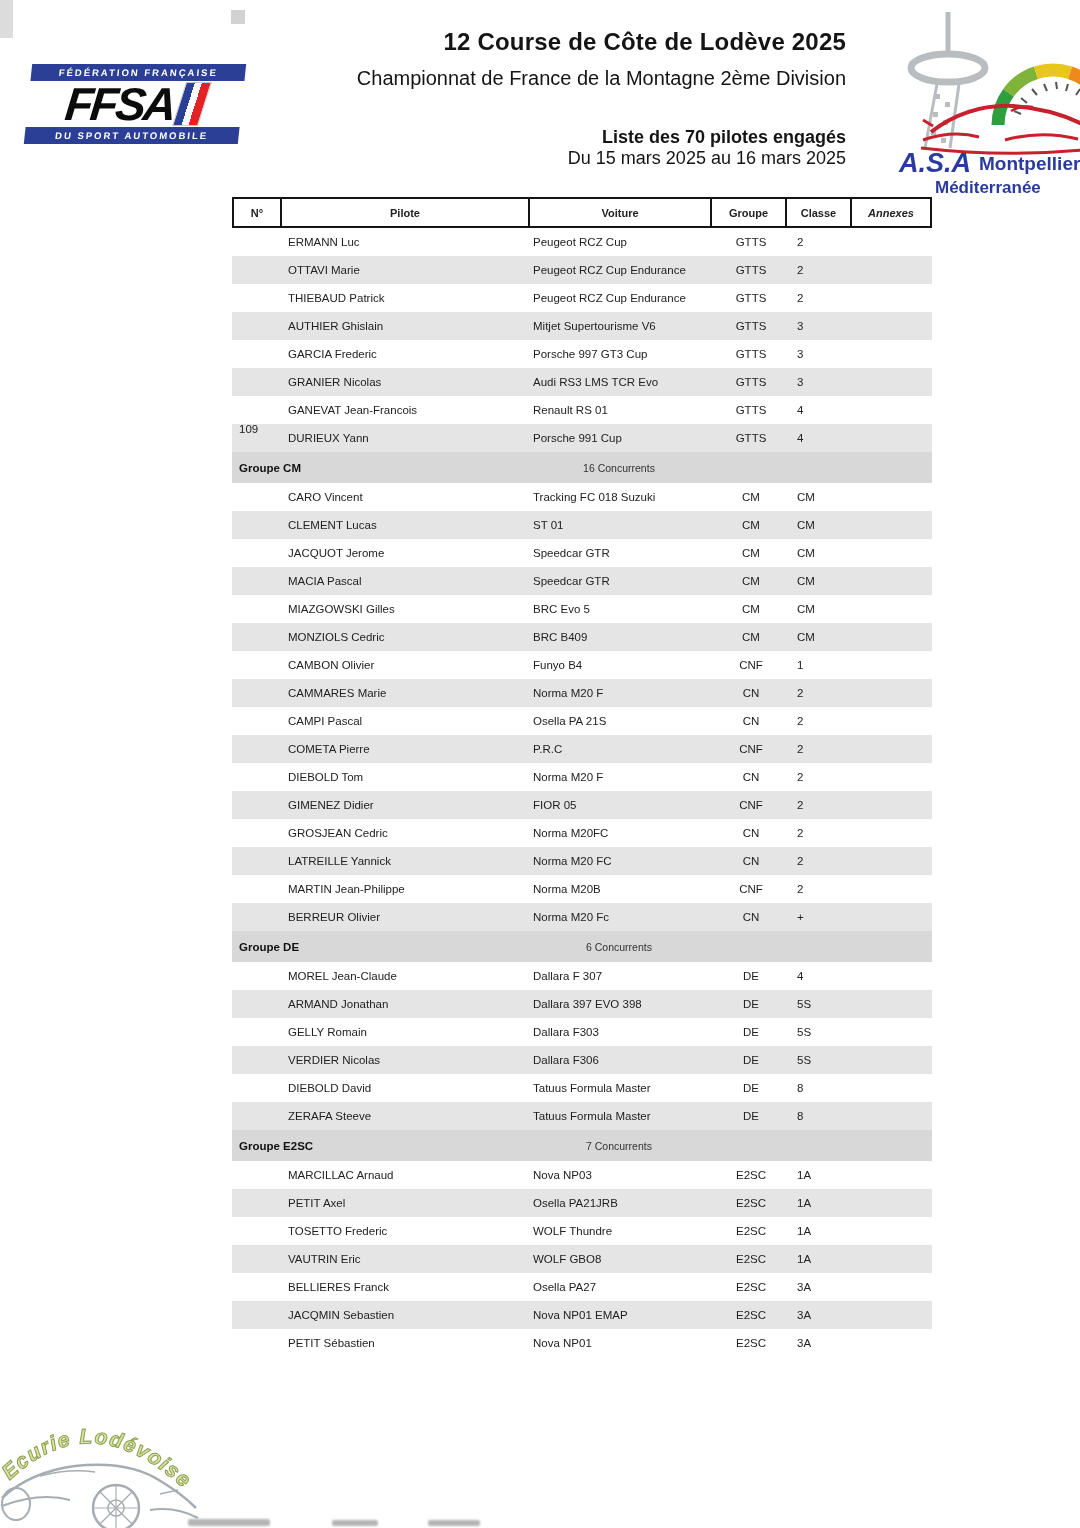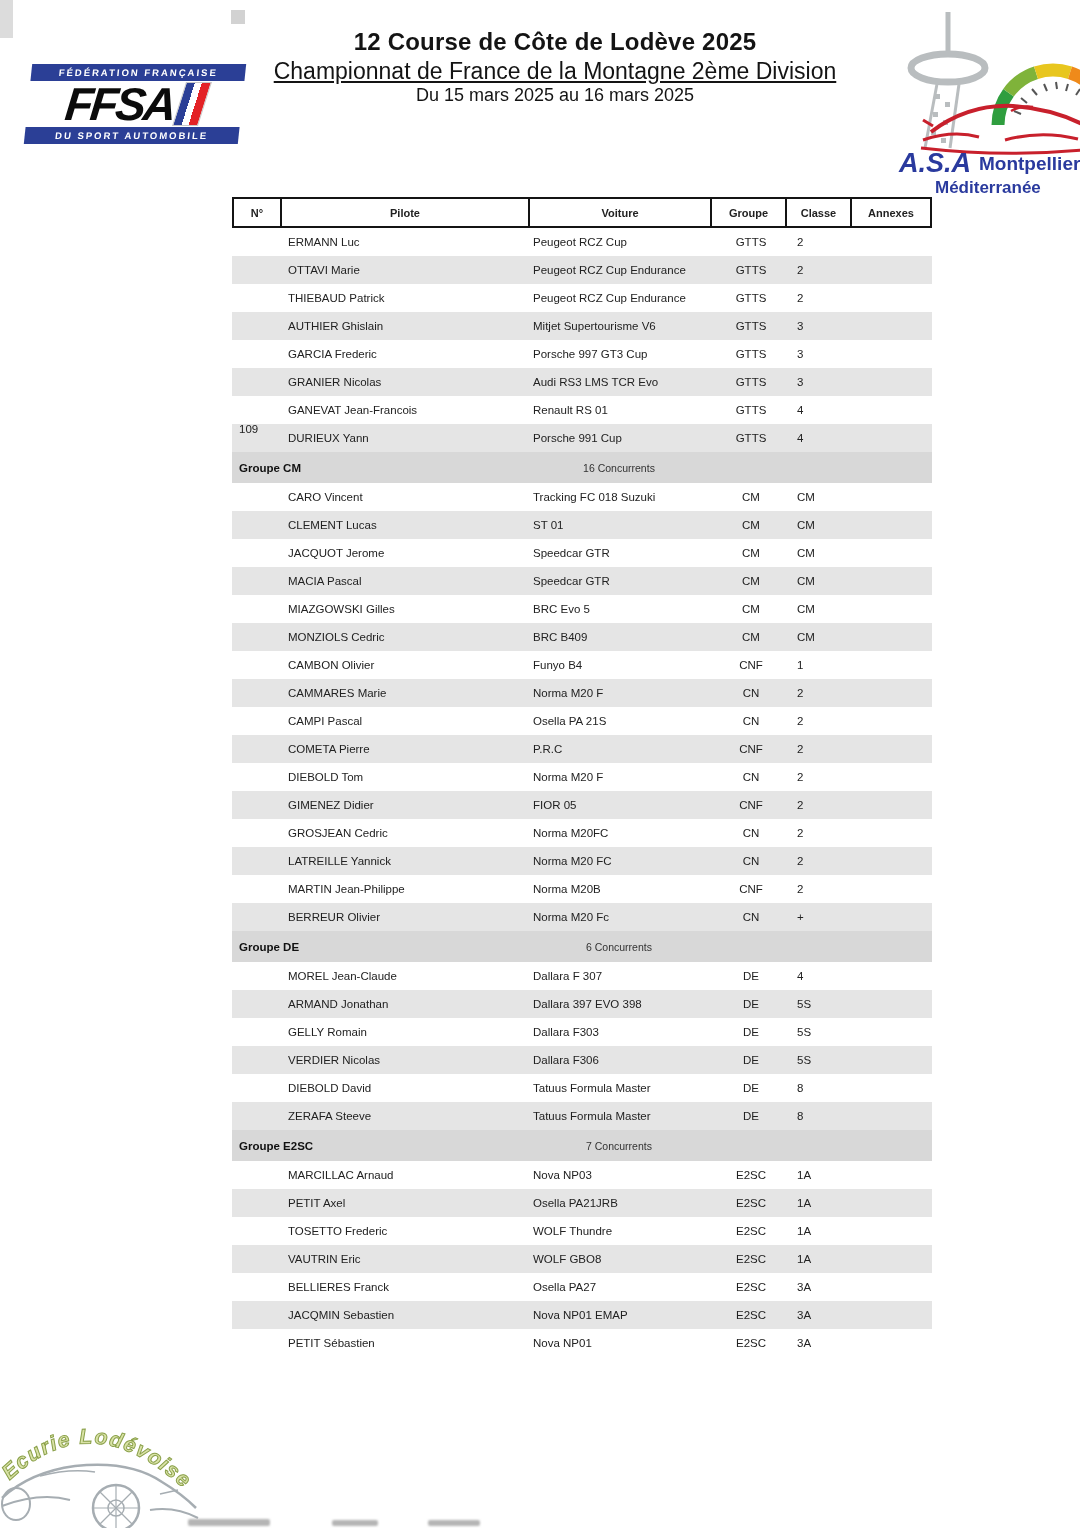--- a/index.html
+++ b/index.html
@@ -4,23 +4,23 @@
 <style>
   html,body{margin:0;padding:0;}
   body{width:1080px;height:1528px;background:#fff;font-family:"Liberation Sans",sans-serif;}
   .page{position:absolute;left:0;top:0;width:1080px;height:1528px;background:#ffffff;overflow:hidden;}
 
   
   .corner-sliver{position:absolute;left:0;top:0;width:13px;height:38px;background:#dcdcdc;}
   .top-mark{position:absolute;left:231px;top:10px;width:14px;height:14px;background:#d2d2d2;}
 
   
-  .titles{position:absolute;left:240px;top:28px;width:630px;text-align:center;color:#141414;}
+  .titles{position:absolute;left:216px;top:28px;width:630px;text-align:right;color:#141414;}
   .title{font-size:24px;font-weight:bold;letter-spacing:0.2px;}
-  .subtitle{font-size:23px;margin-top:2px;text-decoration:underline;}
+  .subtitle{font-size:20px;margin-top:11px;}
   .list-title{font-size:18px;font-weight:bold;margin-top:37px;}
   .dates{font-size:18px;}
 
   
   .ffsa{position:absolute;left:28px;top:64px;width:214px;height:92px;}
   .ffsa-skew{transform:skewX(-6deg);}
   .ffsa-top,.ffsa-bottom{background:#2b3f96;color:#fff;font-size:9.5px;font-weight:bold;
     letter-spacing:2px;text-align:center;padding:3px 0;white-space:nowrap;}
   .ffsa-mid{display:flex;align-items:center;justify-content:center;gap:5px;padding:1px 0;background:#fff;}
   .ffsa-word{font-size:46px;font-weight:900;font-style:italic;letter-spacing:-3px;color:#0b0b0b;line-height:0.92;}
@@ -31,21 +31,21 @@
   
   .asa{position:absolute;left:893px;top:10px;width:200px;height:192px;}
 
   
   .table{position:absolute;left:232px;top:197px;width:700px;color:#222;}
   .thead{display:flex;height:31px;border:2px solid #141414;box-sizing:border-box;background:#fff;}
   .th{box-sizing:border-box;border-right:2px solid #141414;display:flex;align-items:center;
      justify-content:center;font-size:11px;font-weight:bold;color:#222;}
   .th:last-child{border-right:none;}
   .w-num{width:48px;}.w-pilote{width:248px;}.w-voiture{width:182px;}
-  .w-groupe{width:75px;}.w-classe{width:65px;}.w-annexes{flex:1;}
+  .w-groupe{width:75px;}.w-classe{width:65px;}.w-annexes{flex:1;font-style:italic;}
   .data-row{display:flex;height:28px;align-items:center;font-size:11.5px;}
   .data-row.alt{background:#e5e5e5;}
   .cell{box-sizing:border-box;white-space:nowrap;overflow:hidden;}
   .c-num{width:50px;padding-left:7px;margin-top:38px;}
   .c-pilote{width:248px;padding-left:6px;}
   .c-voiture{width:182px;padding-left:3px;}
   .c-groupe{width:78px;text-align:center;}
   .c-classe{width:65px;padding-left:7px;}
   .c-annexes{flex:1;}
   .group-row{position:relative;display:flex;align-items:center;height:31px;background:#d8d8d8;font-size:11.5px;}
@@ -76,20 +76,21 @@
         <span class="ffsa-word">FFSA</span>
         <span class="ffsa-flag"></span>
       </div>
       <div class="ffsa-bottom">DU SPORT AUTOMOBILE</div>
     </div>
   </div>
 
   <div class="titles">
     <div class="title">12 Course de Côte de Lodève 2025</div>
     <div class="subtitle">Championnat de France de la Montagne 2ème Division</div>
+    <div class="list-title">Liste des 70 pilotes engagés</div>
     <div class="dates">Du 15 mars 2025 au 16 mars 2025</div>
   </div>
 
   <div class="asa">
     <svg width="200" height="192" viewBox="0 0 200 192">
 
       <g stroke="#b9bdbf" fill="none">
         <line x1="55" y1="2" x2="55" y2="44" stroke-width="5"></line>
         <ellipse cx="55" cy="58" rx="37" ry="14" stroke-width="7"></ellipse>
         <path d="M44,74 L32,138" stroke-width="3"></path>

